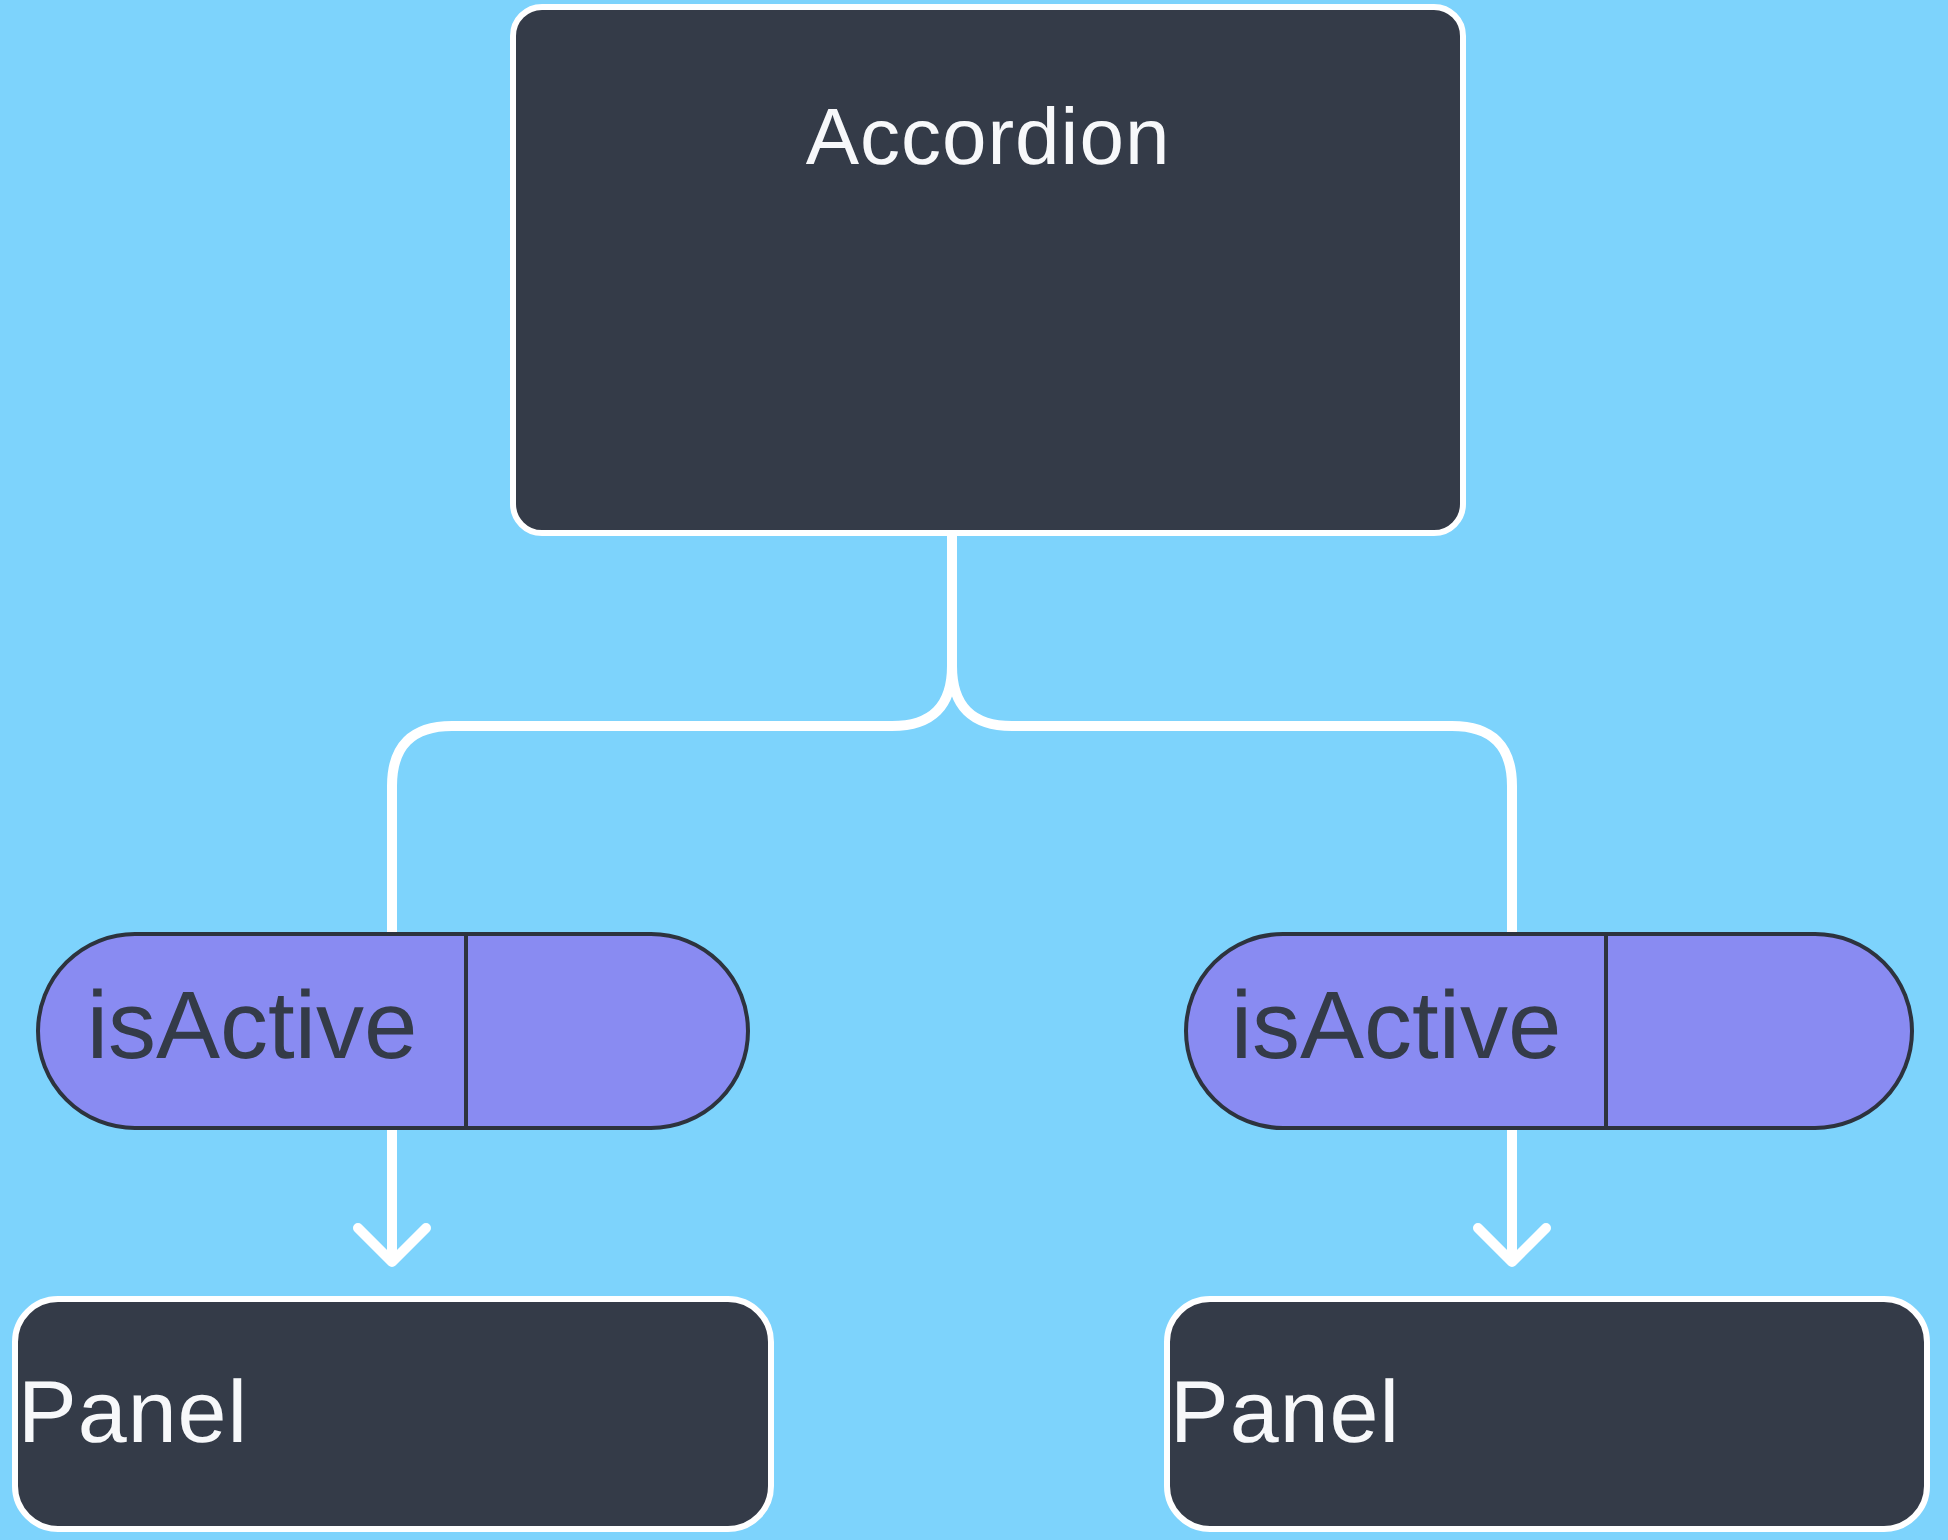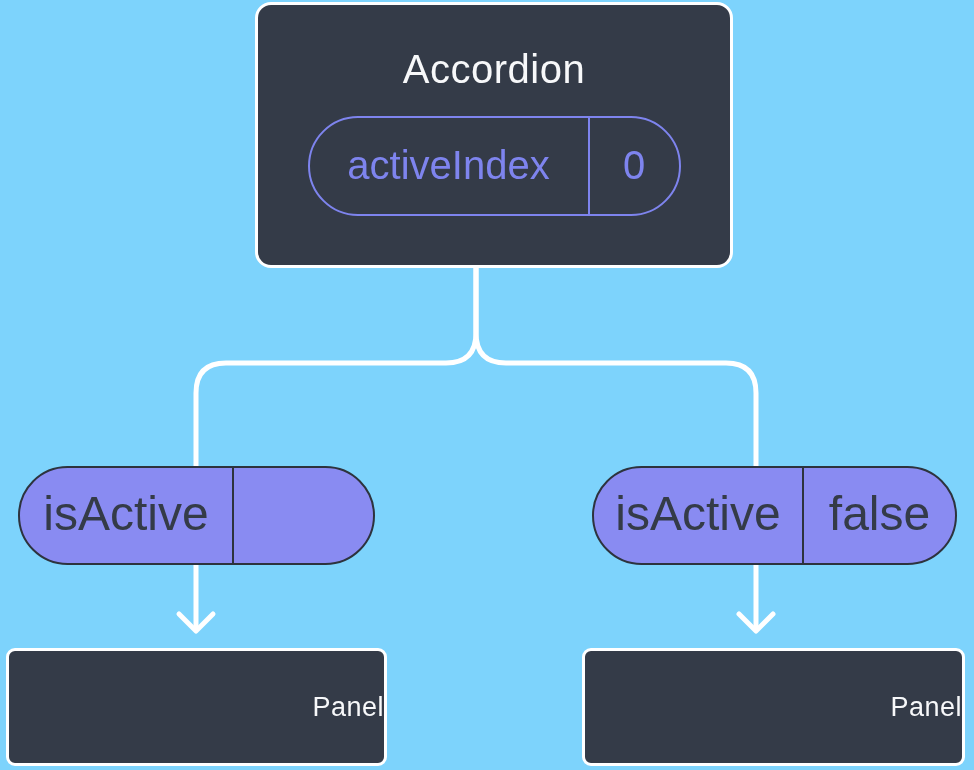--- a/index.html
+++ b/index.html
@@ -85,59 +85,54 @@
     padding-bottom: 3px;
   }
   .prop-pill-left { left: 18px; width: 357px; }
   .prop-pill-left .seg-name { flex: 0 0 212px; border-right: 2.5px solid #2d333e; }
   .prop-pill-right { left: 592px; width: 365px; }
   .prop-pill-right .seg-name { flex: 0 0 208px; border-right: 2.5px solid #2d333e; }
   .prop-pill .seg-value { flex: 1 1 auto; }
   .panel-node {
     top: 648px;
     height: 118px;
-    border-radius: 9px;
+    border-radius: 23px;
     display: flex;
     align-items: center;
-    justify-content: flex-end;
+    justify-content: flex-start;
     color: #f7f8fa;
-    font-size: 27px;
+    font-size: 44px;
     font-weight: 500;
     letter-spacing: 0.5px;
   }
   .panel-node-left  { left: 6px;   width: 381px; }
   .panel-node-right { left: 582px; width: 383px; }
 </style>
 </head>
 <body>
 
 <div class="canvas">
 
   <svg class="connectors" width="974" height="770" viewBox="0 0 974 770" xmlns="http://www.w3.org/2000/svg">
     <path d="M 476 268 V 333 Q 476 363 446 363 H 226 Q 196 363 196 393 V 629" fill="none" stroke="#ffffff" stroke-width="5" stroke-linejoin="round"></path>
     <path d="M 476 268 V 333 Q 476 363 506 363 H 726 Q 756 363 756 393 V 629" fill="none" stroke="#ffffff" stroke-width="5" stroke-linejoin="round"></path>
     <path d="M 179 614 L 196 631 L 213 614" fill="none" stroke="#ffffff" stroke-width="5" stroke-linecap="round" stroke-linejoin="round"></path>
     <path d="M 739 614 L 756 631 L 773 614" fill="none" stroke="#ffffff" stroke-width="5" stroke-linecap="round" stroke-linejoin="round"></path>
   </svg>
 
   <div class="node root-node">
     <div class="root-title">Accordion</div>
-    <div class="state-pill">
-      <span class="seg seg-name">activeIndex</span>
-      <span class="seg seg-value">0</span>
-    </div>
   </div>
 
   <div class="prop-pill prop-pill-left">
     <span class="seg seg-name">isActive</span>
   </div>
 
   <div class="prop-pill prop-pill-right">
     <span class="seg seg-name">isActive</span>
-    <span class="seg seg-value">false</span>
   </div>
 
   <div class="node panel-node panel-node-left">
     <span>Panel</span>
   </div>
 
   <div class="node panel-node panel-node-right">
     <span>Panel</span>
   </div>
 

